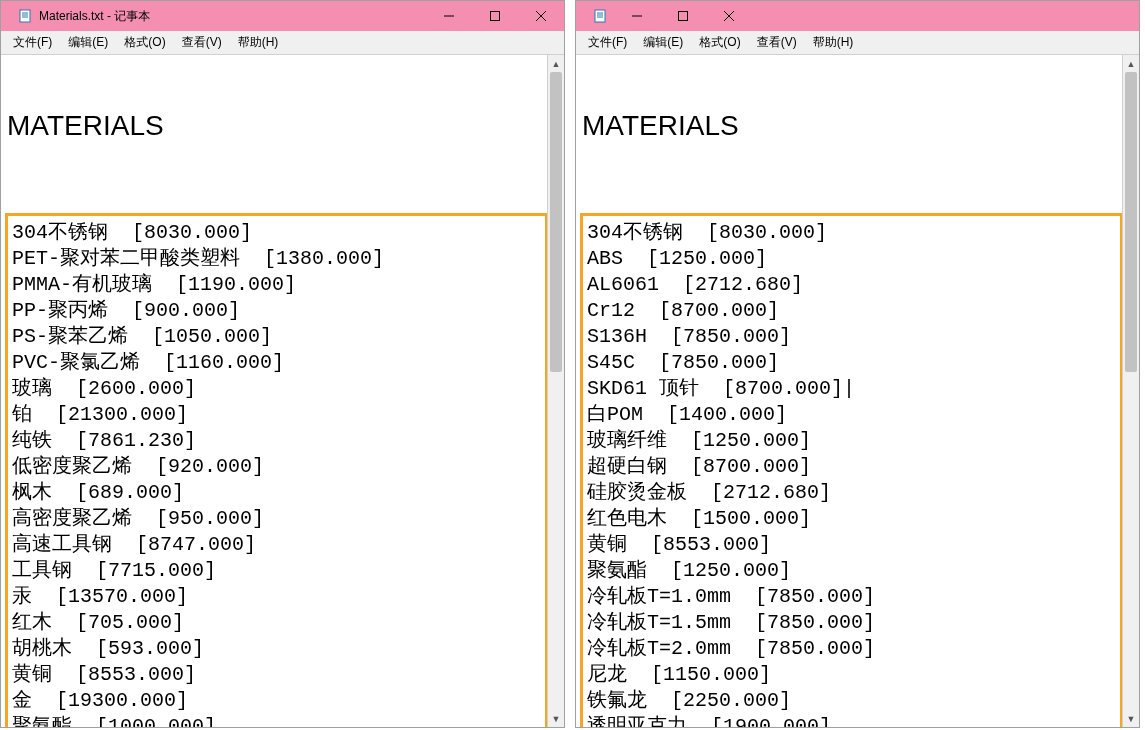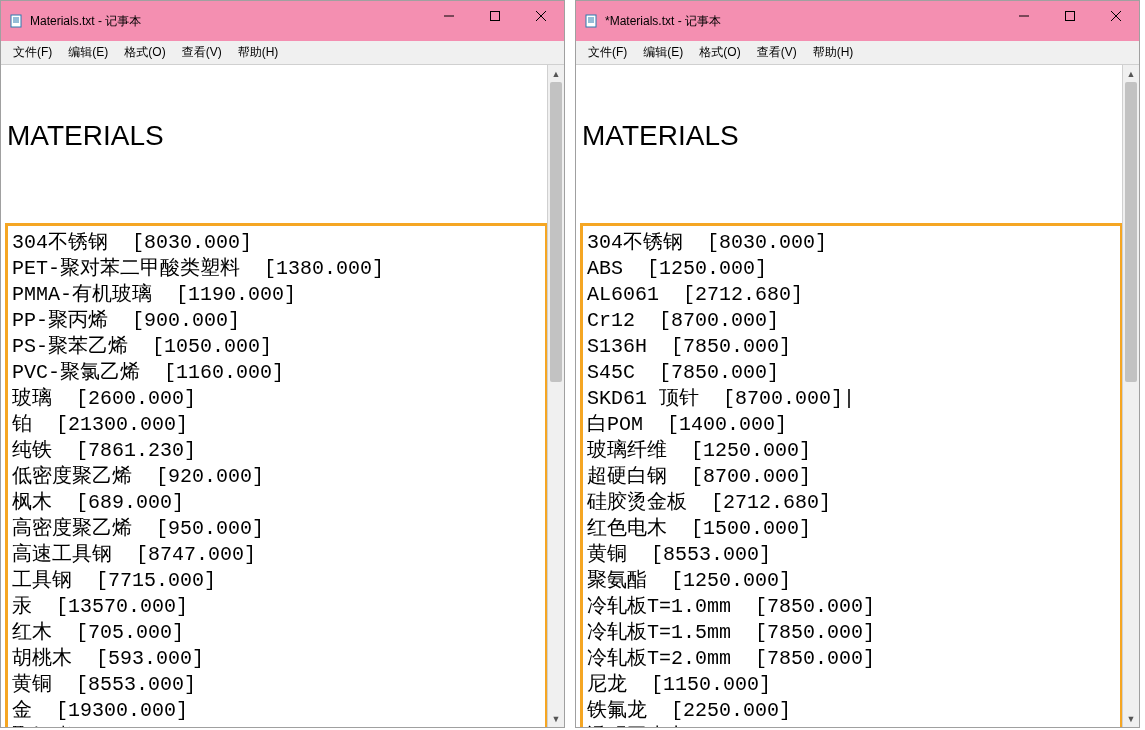--- a/index.html
+++ b/index.html
@@ -15,25 +15,25 @@
   .window {
     width: 565px;
     height: 728px;
     border: 1px solid #a0a0a0;
     background: #fff;
     display: flex;
     flex-direction: column;
     position: relative;
   }
   .titlebar {
-    height: 40px;
+    height: 30px;
     background: #f48fb1;
     display: flex;
     align-items: center;
-    padding-left: 7px;
+    padding-left: 16px;
     color: #000;
     font-size: 12px;
   }
   .titlebar .doc-icon {
     width: 16px; height: 16px;
     margin-right: 6px;
     display: inline-flex;
     align-items: center;
     justify-content: center;
   }
@@ -201,21 +201,20 @@
 <div class="window">
   <div class="titlebar">
     <span class="doc-icon">
       <svg width="14" height="14" viewBox="0 0 14 14">
           <rect x="2" y="1" width="10" height="12" fill="#fff" stroke="#2a7ab0"></rect>
           <line x1="4" y1="4" x2="10" y2="4" stroke="#2a7ab0"></line>
           <line x1="4" y1="6" x2="10" y2="6" stroke="#2a7ab0"></line>
           <line x1="4" y1="8" x2="10" y2="8" stroke="#2a7ab0"></line>
         </svg>
     </span>
-    <span class="title-text">*Materials.txt - 记事本</span>
     <div class="win-controls">
       <div class="win-btn">
           <svg width="10" height="10">
             <line x1="0" y1="5" x2="10" y2="5" stroke="#000"></line>
           </svg>
         </div>
       <div class="win-btn">
           <svg width="10" height="10">
             <rect x="0.5" y="0.5" width="9" height="9" fill="none" stroke="#000"></rect>
           </svg>

